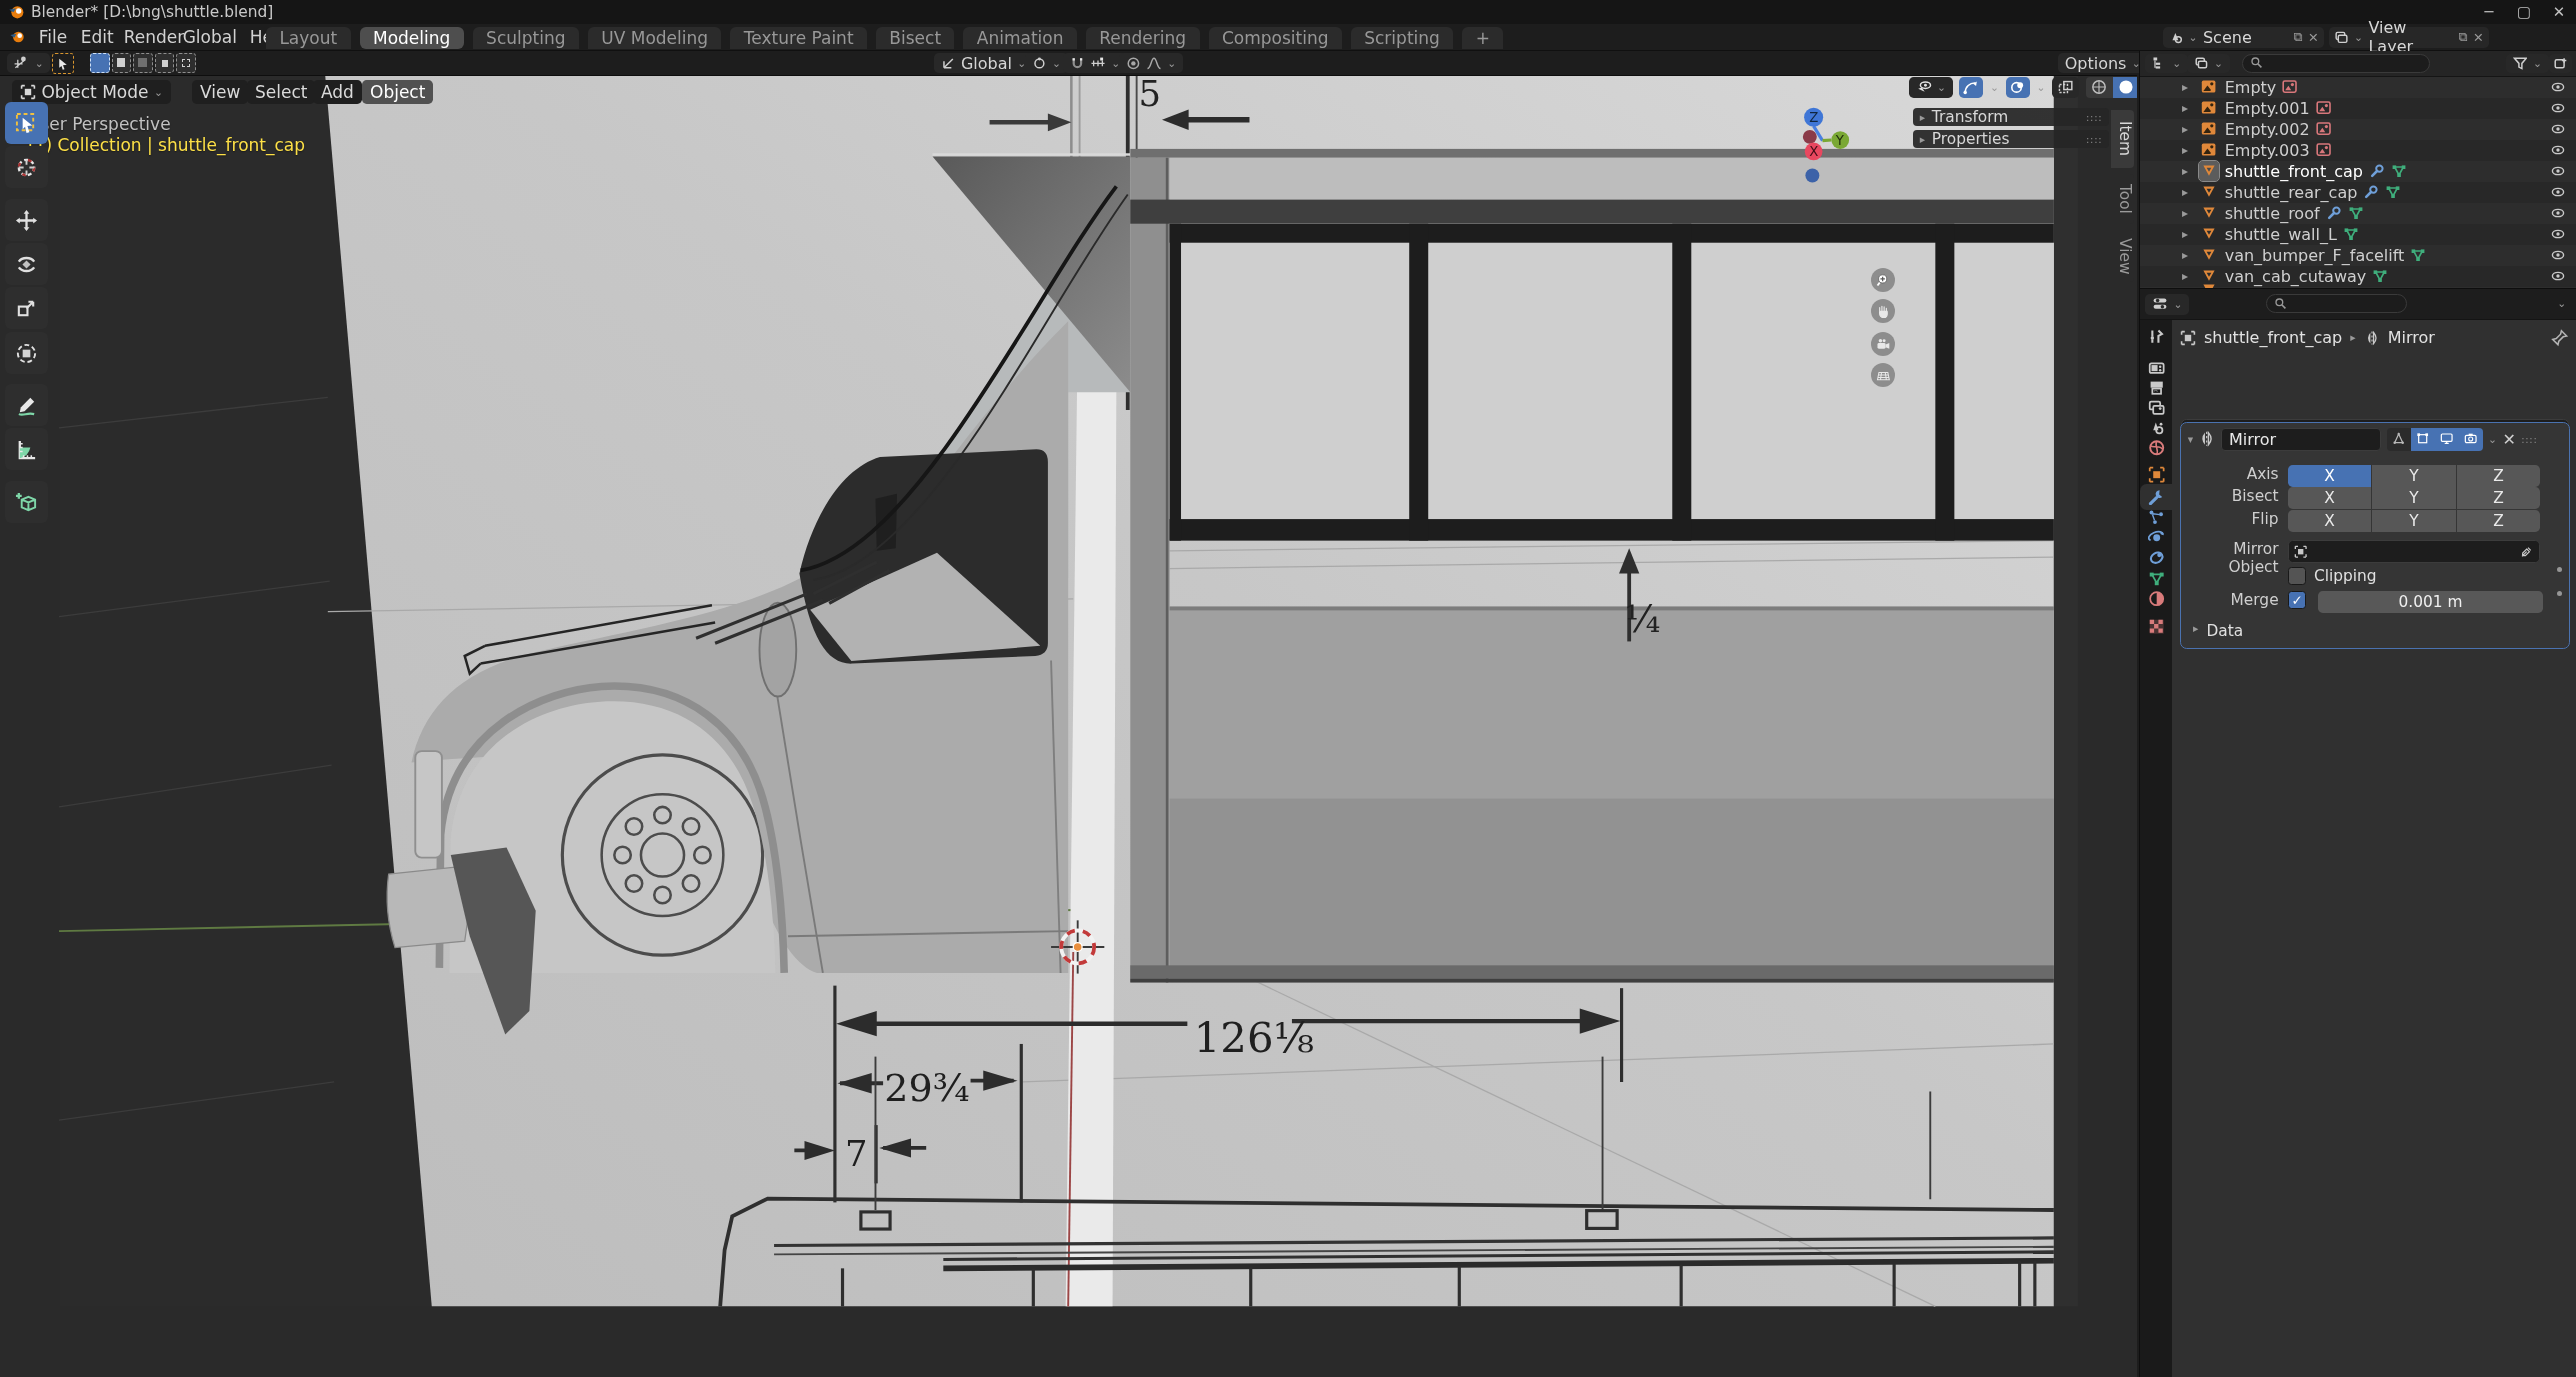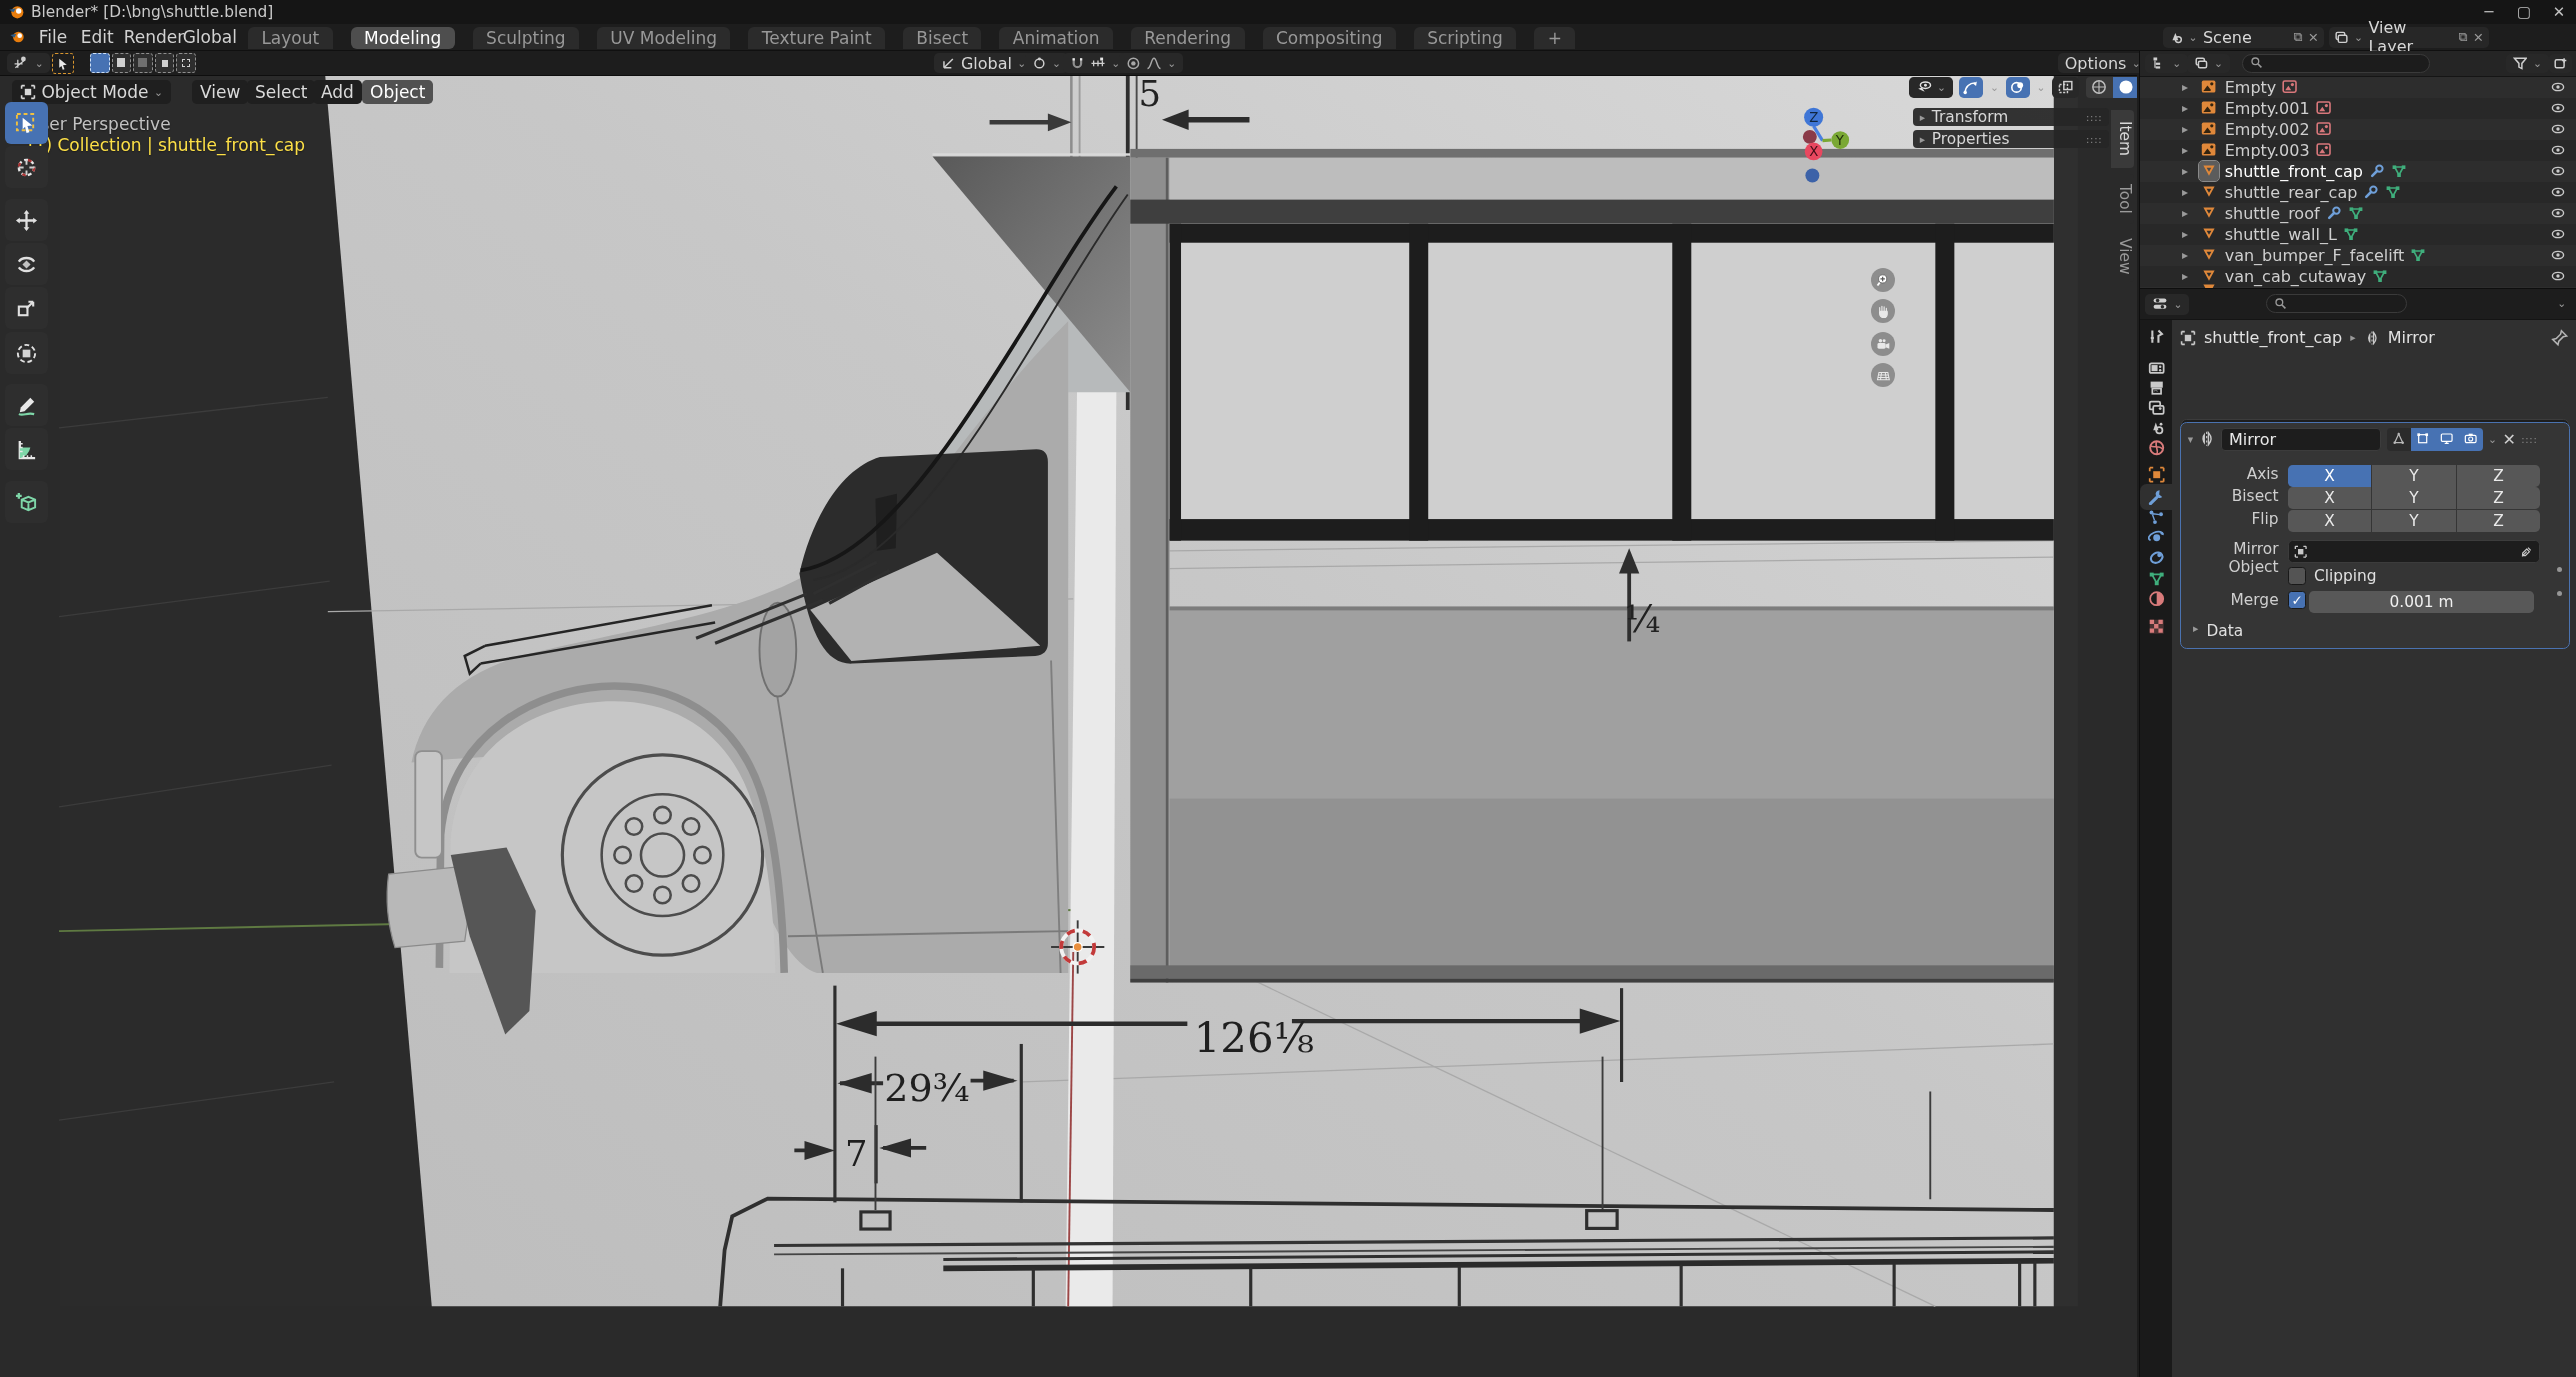--- a/index.html
+++ b/index.html
@@ -9,21 +9,21 @@
   .abs { position:absolute; }
 
   
   #titlebar { left:0; top:0; width:2576px; height:24px; background:#151515; }
   #titlebar .title { position:absolute; left:31px; top:3.4px; font-size:15.4px; color:#c9c9c9; }
   .wctl { position:absolute; top:0; width:34px; height:24px; text-align:center; line-height:24px; font-size:14.8px; color:#bfbfbf; }
 
   
   #mainheader { left:0; top:24px; width:2576px; height:27px; background:#1d1d1d; border-bottom:0.7px solid #101010; }
   .menu-item { position:absolute; top:0; height:27px; line-height:27px; padding:0 10.7px; font-size:17px; color:#d2d2d2; border-radius:5.4px; }
-  .tabs { position:absolute; left:248px; top:2.7px; height:22px; display:flex; gap:18px; }
+  .tabs { position:absolute; left:266px; top:2.7px; height:22px; display:flex; gap:9px; }
   .tab { height:22px; line-height:22px; padding:0 13.4px; font-size:17px; color:#989898; background:#2b2b2b; border-radius:6px 6px 0 0; }
   .tab.active { background:#4e4e4e; color:#ffffff; border-radius:6px; }
   .idblock { position:absolute; top:2.7px; height:21px; background:#272727; border-radius:4.7px; display:flex; align-items:center; padding:0 5.4px; gap:5.4px; font-size:16px; color:#d8d8d8; }
   .idblock .mini { color:#9a9a9a; font-size:12.7px; }
 
   
   #toolrow { left:0; top:51px; width:2137px; height:25px; background:#1d1d1d; border-bottom:0.7px solid #0e0e0e; }
   .pill { position:absolute; top:2px; height:20px; background:#282828; border-radius:4.7px; display:flex; align-items:center; padding:0 6.7px; gap:5.4px; font-size:16px; color:#d5d5d5; }
   .chev { font-size:10.7px; color:#9a9a9a; }
   .modebtn { width:19.5px; height:19.5px; border:1.3px dashed #8f8f8f; border-radius:3.4px; background:#2e2e2e; margin-right:2px; position:relative; }
@@ -78,21 +78,21 @@
   .tgl.l { border-radius:4px 0 0 4px; } .tgl.r { border-radius:0 4px 4px 0; }
   .mrow { position:absolute; left:0; width:388px; height:21.5px; display:flex; align-items:flex-start; }
   .mlabel { width:107px; text-align:right; padding-right:9.4px; font-size:15.4px; color:#cfcfcf; }
   .seg3 { display:flex; gap:1.3px; width:252px; }
   .seg { flex:1; height:21.5px; background:#575757; color:#eaeaea; font-size:15.4px; display:flex; align-items:center; justify-content:center; }
   .seg.l { border-radius:4.7px 0 0 4.7px; } .seg.r { border-radius:0 4.7px 4.7px 0; }
   .seg.on { background:#4772b3; color:#fff; }
   .objfield { width:252px; height:23px; background:#1d1d1d; border:0.7px solid #3c3c3c; border-radius:4.7px; display:flex; align-items:center; padding:0 5.4px; }
   .chk { width:18px; height:18px; background:#545454; border:0.7px solid #191919; border-radius:3.4px; }
   .chk.on { background:#4772b3; color:#fff; font-size:13.4px; text-align:center; line-height:17.4px; }
-  .slider { width:225px; height:21.5px; background:#585858; border-radius:4.7px; color:#f0f0f0; font-size:15.4px; display:flex; align-items:center; justify-content:center; margin-left:3px; }
+  .slider { width:225px; height:21.5px; background:#585858; border-radius:4.7px; color:#f0f0f0; font-size:15.4px; display:flex; align-items:center; justify-content:center; margin-left:12px; }
   .dot { position:absolute; right:6.7px; width:5.4px; height:5.4px; border-radius:50%; background:#969696; }
   svg text { font-family:"DejaVu Serif", serif; }
 </style>
 </head>
 <body>
 
 <div id="app">
 
   <div id="titlebar" class="abs">
     <svg class="abs" style="left:8px;top:3.4px" width="17.4" height="17.4" viewBox="0 0 26 26">

